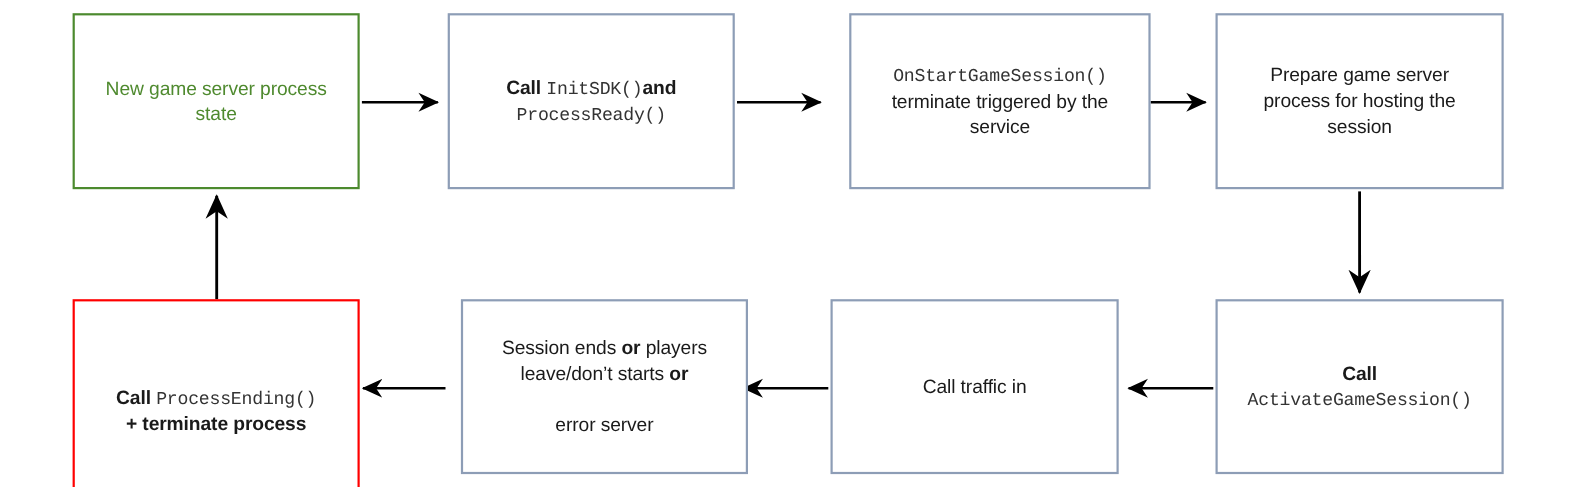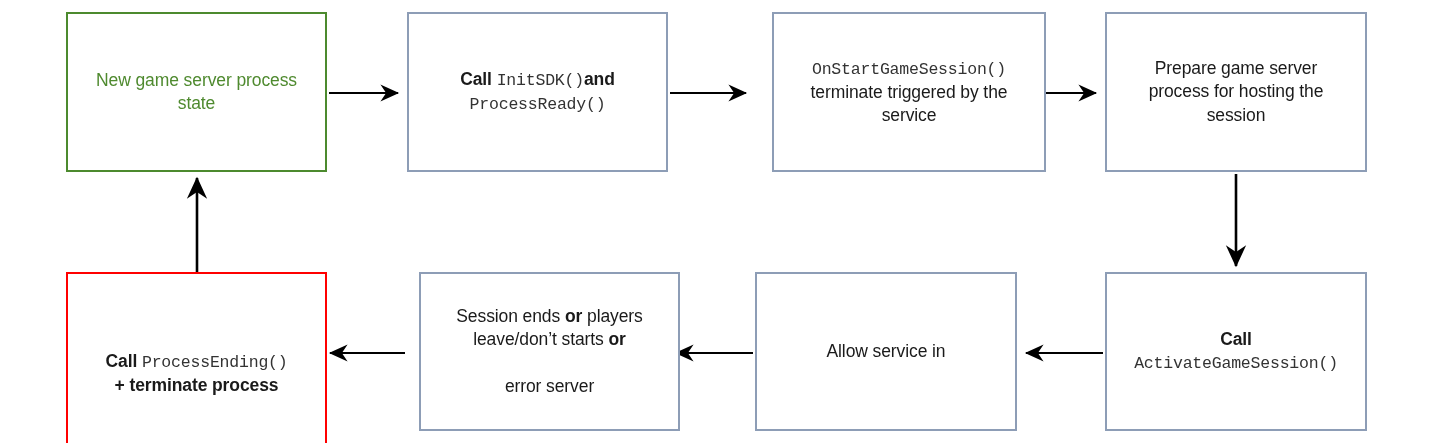--- a/index.html
+++ b/index.html
@@ -114,20 +114,20 @@
 
   <div class="node red" style="left:66px; top:272px; width:261px; height:203px;">
     <div class="node-text"><span class="bold">Call </span><span class="mono">ProcessEnding()</span><br><span class="bold">+ terminate process</span></div>
   </div>
 
   <div class="node" style="left:407px; top:272px; width:261px; height:159px;margin-left:12px;">
     <div class="node-text"><span>Session ends </span><span class="bold">or</span><span> players</span><br><span>leave/don’t starts  </span><span class="bold">or</span><br><br><span>error server</span></div>
   </div>
 
   <div class="node" style="left:755px; top:272px; width:262px; height:159px;">
-    <div class="node-text"><span>Allow service in</span></div>
+    <div class="node-text"><span>Call traffic in</span></div>
   </div>
 
   <div class="node" style="left:1105px; top:272px; width:262px; height:159px;">
     <div class="node-text"><span class="bold">Call</span><br><span class="mono">ActivateGameSession()</span></div>
   </div>
 
 </div>
 
 </body></html>

